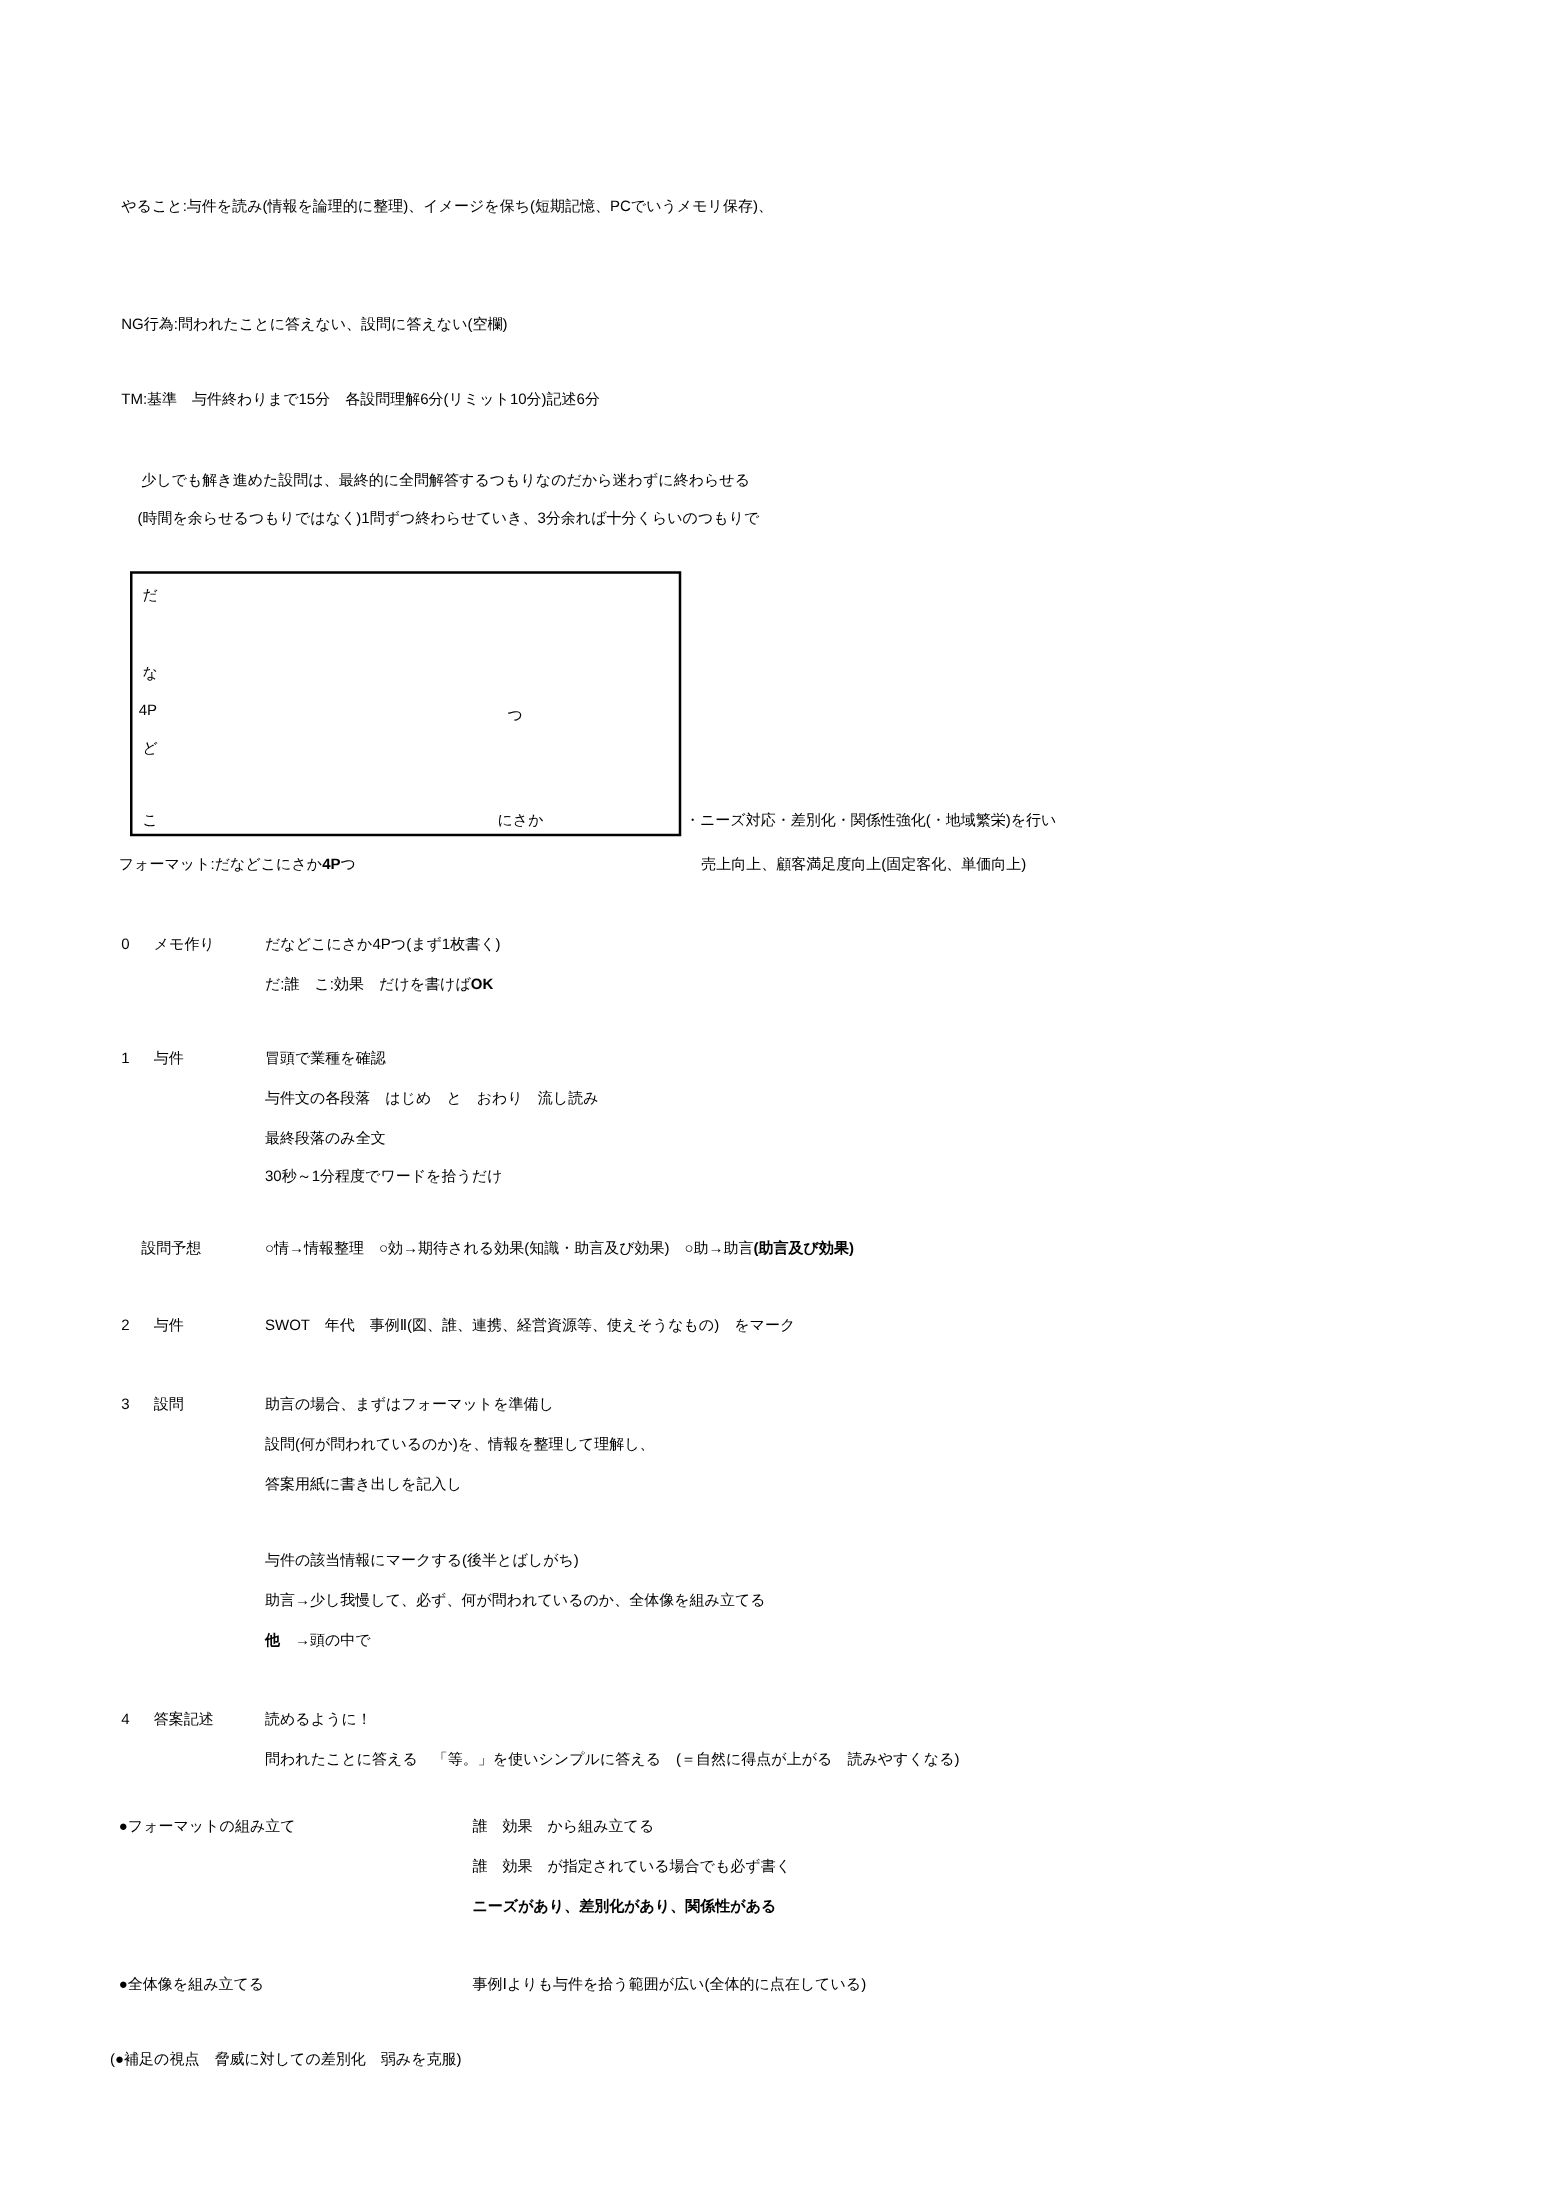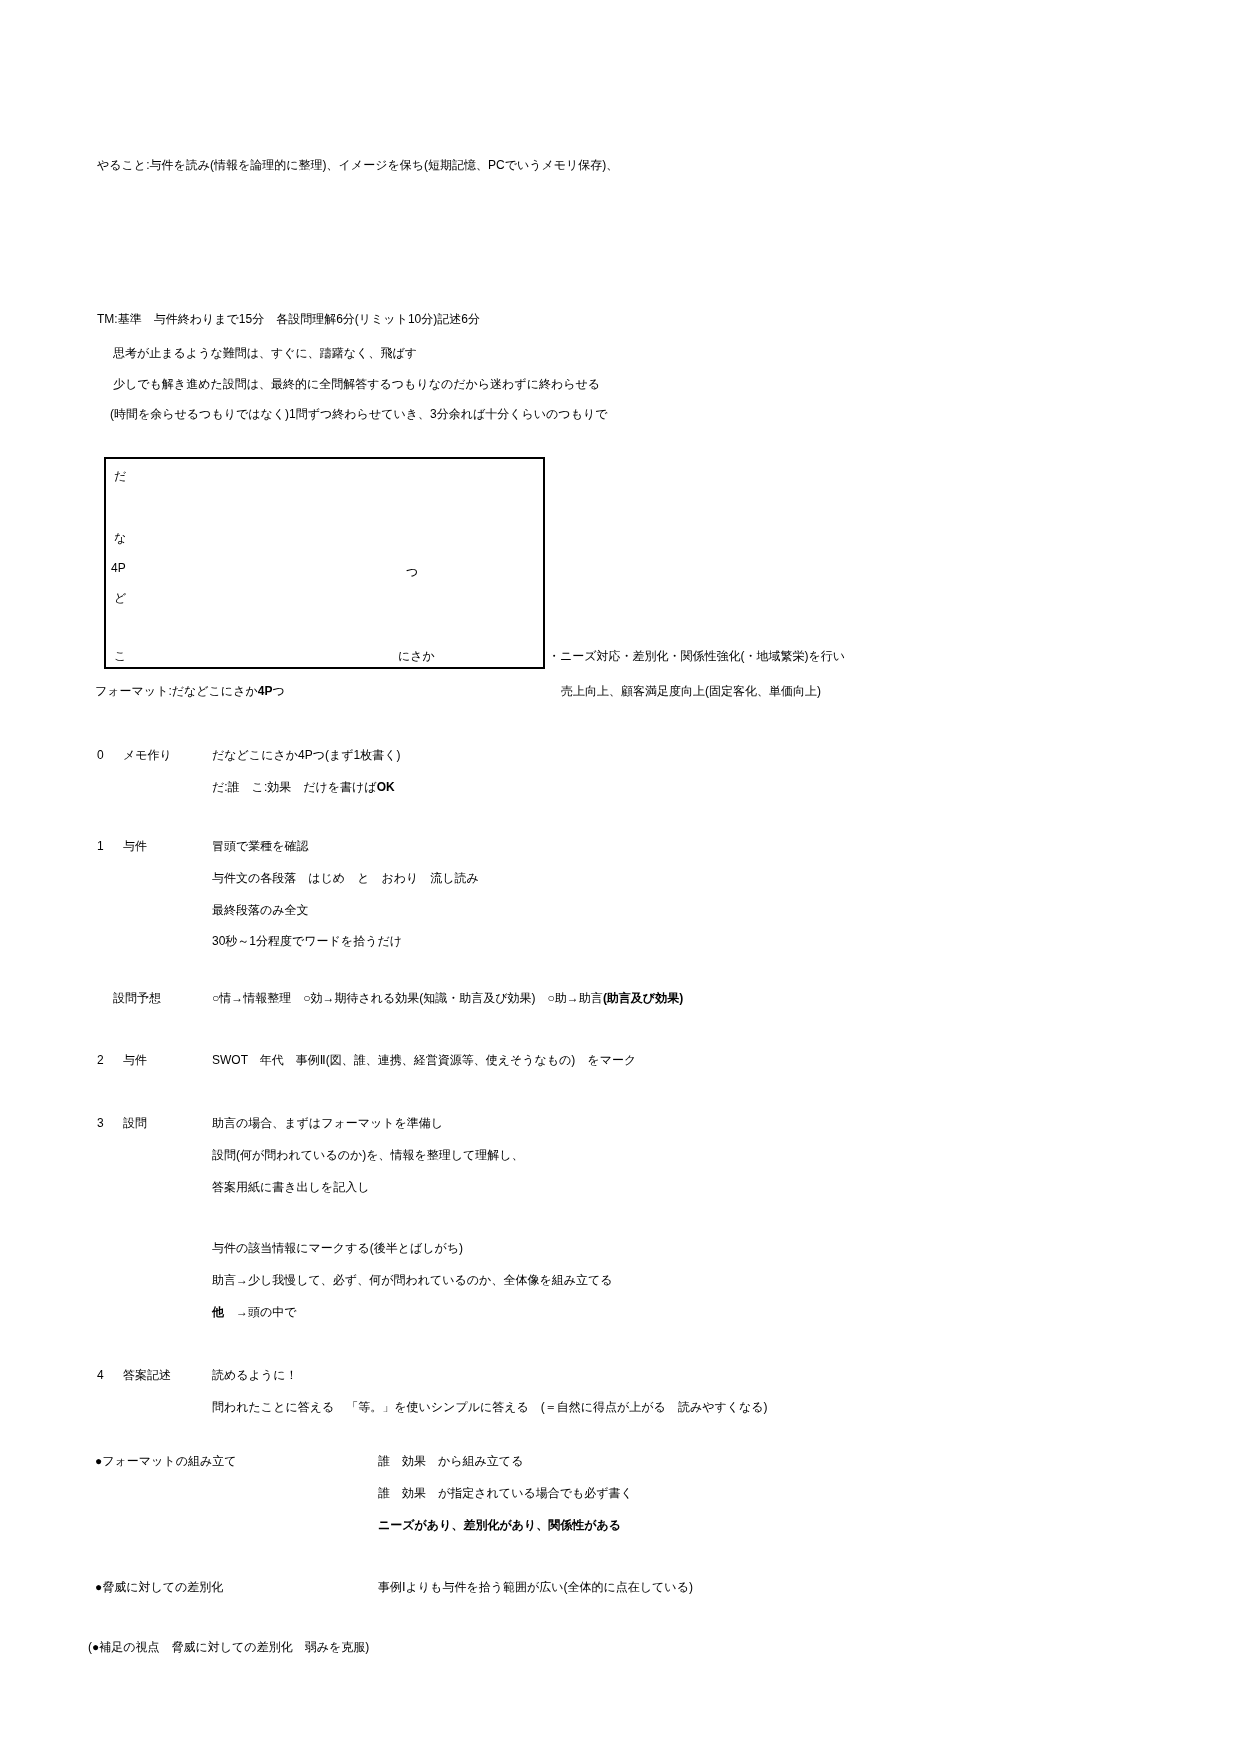--- a/index.html
+++ b/index.html
@@ -27,23 +27,23 @@
     box-sizing: border-box;
   }
 </style>
 </head>
 <body>
 
 <div class="page">
 
   <div class="ln" style="left:97px; top:112px">やること:与件を読み(情報を論理的に整理)、イメージを保ち(短期記憶、PCでいうメモリ保存)、</div>
 
+  <div class="ln" style="left:97px; top:206px">NG行為:問われたことに答えない、設問に答えない(空欄)</div>
 
   <div class="ln" style="left:97px; top:266px">TM:基準　与件終わりまで15分　各設問理解6分(リミット10分)記述6分</div>
-  <div class="ln" style="left:113px; top:300px">思考が止まるような難問は、すぐに、躊躇なく、飛ばす</div>
   <div class="ln" style="left:113px; top:331px">少しでも解き進めた設問は、最終的に全問解答するつもりなのだから迷わずに終わらせる</div>
   <div class="ln" style="left:110px; top:361px">(時間を余らせるつもりではなく)1問ずつ終わらせていき、3分余れば十分くらいのつもりで</div>
 
   <div class="box">
     <div class="ln" style="left:8px;  top:4px">だ</div>
     <div class="ln" style="left:8px;  top:66px">な</div>
     <div class="ln" style="left:5px;  top:96px">4P</div>
     <div class="ln" style="left:8px;  top:126px">ど</div>
     <div class="ln" style="left:8px;  top:184px">こ</div>
     <div class="ln" style="left:300px;top:100px">つ</div>
@@ -81,18 +81,18 @@
 
   <div class="ln" style="left:97px; top:1322px"><span class="num">4</span><span class="lbl">答案記述</span></div>
   <div class="ln" style="left:212px; top:1322px">読めるように！</div>
   <div class="ln" style="left:212px; top:1354px">問われたことに答える　「等。」を使いシンプルに答える　(＝自然に得点が上がる　読みやすくなる)</div>
 
   <div class="ln" style="left:95px; top:1408px">●フォーマットの組み立て</div>
   <div class="ln" style="left:378px; top:1408px">誰　効果　から組み立てる</div>
   <div class="ln" style="left:378px; top:1440px">誰　効果　が指定されている場合でも必ず書く</div>
   <div class="ln b" style="left:378px; top:1472px">ニーズがあり、差別化があり、関係性がある</div>
 
-  <div class="ln" style="left:95px; top:1534px">●脅威に対しての差別化</div>
+  <div class="ln" style="left:95px; top:1534px">●全体像を組み立てる</div>
   <div class="ln" style="left:378px; top:1534px">事例Ⅰよりも与件を拾う範囲が広い(全体的に点在している)</div>
 
   <div class="ln" style="left:88px; top:1594px">(●補足の視点　脅威に対しての差別化　弱みを克服)</div>
 
 </div>
 
 </body></html>

